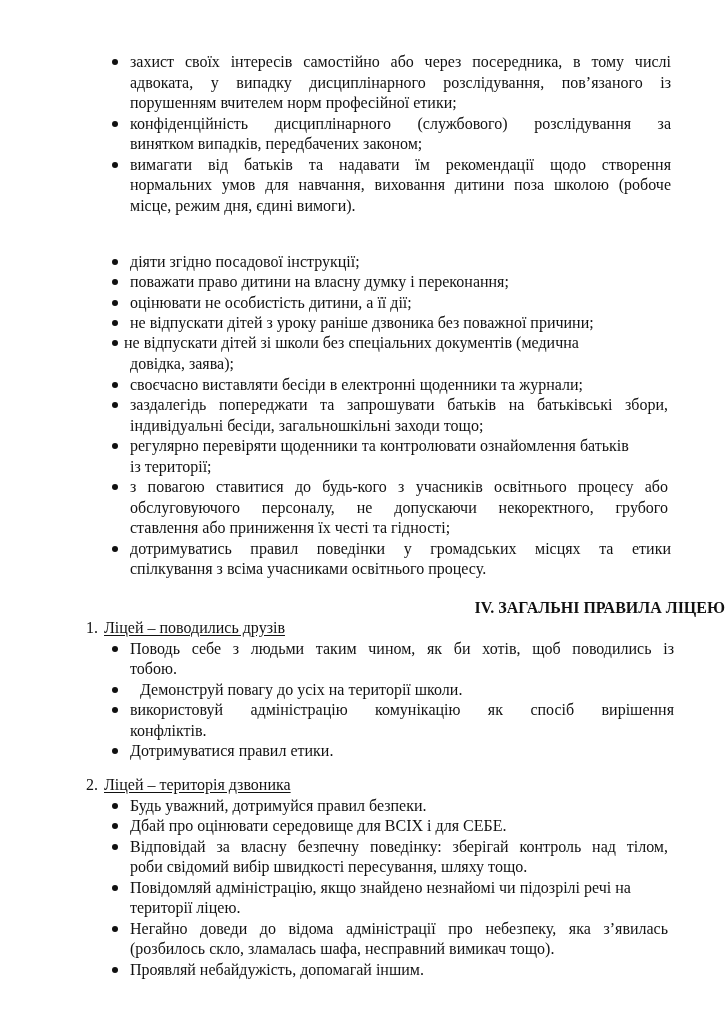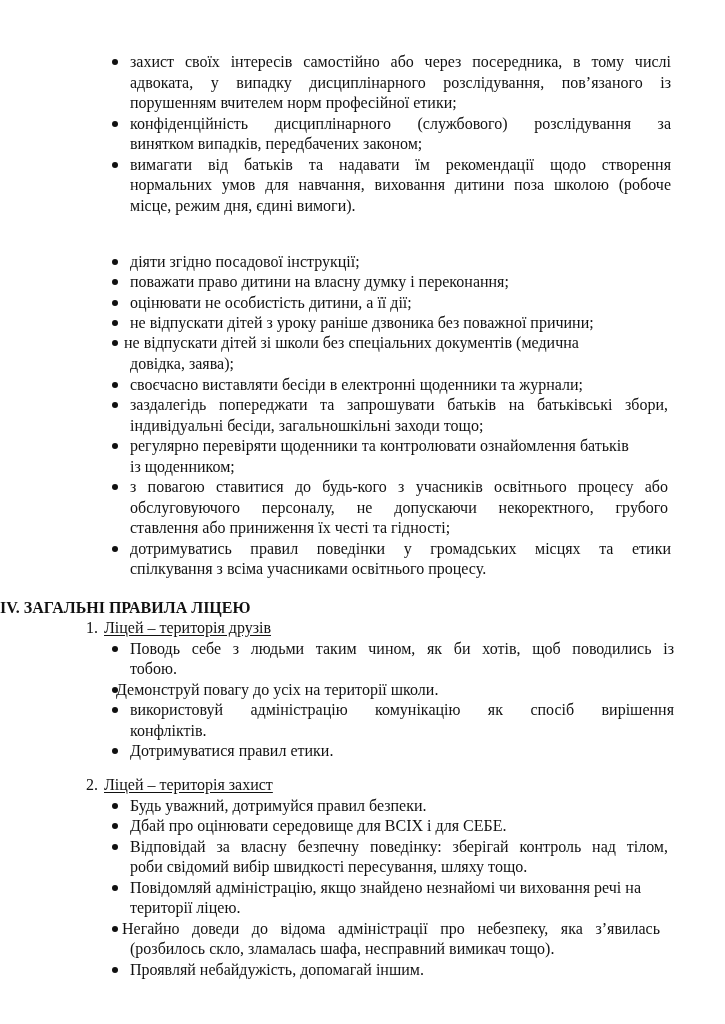--- a/index.html
+++ b/index.html
@@ -52,72 +52,72 @@
 
     <span class="bullet" style="left:112px;top:382px"></span>
     <div class="line" style="left:130px;top:375px">своєчасно виставляти бесіди в електронні щоденники та журнали;</div>
 
     <span class="bullet" style="left:112px;top:402px"></span>
     <div class="line just" style="left:130px;top:395px;width:538px">заздалегідь попереджати та запрошувати батьків на батьківські збори,</div>
     <div class="line" style="left:130px;top:416px">індивідуальні бесіди, загальношкільні заходи тощо;</div>
 
     <span class="bullet" style="left:112px;top:443px"></span>
     <div class="line" style="left:130px;top:436px">регулярно перевіряти щоденники та контролювати ознайомлення батьків</div>
-    <div class="line" style="left:130px;top:457px">із щоденником;</div>
+    <div class="line" style="left:130px;top:457px">із території;</div>
 
     <span class="bullet" style="left:112px;top:484px"></span>
     <div class="line just" style="left:130px;top:477px;width:538px">з повагою ставитися до будь-кого з учасників освітнього процесу або</div>
     <div class="line just" style="left:130px;top:498px;width:538px">обслуговуючого персоналу, не допускаючи некоректного, грубого</div>
     <div class="line" style="left:130px;top:518px">ставлення або приниження їх честі та гідності;</div>
 
     <span class="bullet" style="left:112px;top:546px"></span>
     <div class="line just" style="left:130px;top:539px;width:541px">дотримуватись правил поведінки у громадських місцях та етики</div>
     <div class="line" style="left:130px;top:559px">спілкування з всіма учасниками освітнього процесу.</div>
   </div>
 
-  <div class="line heading" style="left:0;width:725px;text-align:left;top:598px">IV. ЗАГАЛЬНІ ПРАВИЛА ЛІЦЕЮ</div>
+  <div class="line heading" style="left:0;width:725px;text-align:right;top:598px">IV. ЗАГАЛЬНІ ПРАВИЛА ЛІЦЕЮ</div>
 
   <div>
     <span class="line" style="left:86px;top:618px">1.</span>
-    <span class="line u" style="left:104px;top:618px">Ліцей – територія друзів</span>
+    <span class="line u" style="left:104px;top:618px">Ліцей – поводились друзів</span>
 
     <span class="bullet" style="left:112px;top:646px"></span>
     <div class="line just" style="left:130px;top:639px;width:544px">Поводь себе з людьми таким чином, як би хотів, щоб поводились із</div>
     <div class="line" style="left:130px;top:659px">тобою.</div>
 
     <span class="bullet" style="left:112px;top:687px"></span>
-    <div class="line" style="left:116px;top:680px">Демонструй повагу до усіх на території школи.</div>
+    <div class="line" style="left:140px;top:680px">Демонструй повагу до усіх на території школи.</div>
 
     <span class="bullet" style="left:112px;top:707px"></span>
     <div class="line just" style="left:130px;top:700px;width:544px">використовуй адміністрацію комунікацію як спосіб вирішення</div>
     <div class="line" style="left:130px;top:721px">конфліктів.</div>
 
     <span class="bullet" style="left:112px;top:748px"></span>
     <div class="line" style="left:130px;top:741px">Дотримуватися правил етики.</div>
   </div>
 
   <div>
     <span class="line" style="left:86px;top:775px">2.</span>
-    <span class="line u" style="left:104px;top:775px">Ліцей – територія захист</span>
+    <span class="line u" style="left:104px;top:775px">Ліцей – територія дзвоника</span>
 
     <span class="bullet" style="left:112px;top:803px"></span>
     <div class="line" style="left:130px;top:796px">Будь уважний, дотримуйся правил безпеки.</div>
 
     <span class="bullet" style="left:112px;top:823px"></span>
     <div class="line" style="left:130px;top:816px">Дбай про оцінювати середовище для ВСІХ і для СЕБЕ.</div>
 
     <span class="bullet" style="left:112px;top:844px"></span>
     <div class="line just" style="left:130px;top:837px;width:538px">Відповідай за власну безпечну поведінку: зберігай контроль над тілом,</div>
     <div class="line" style="left:130px;top:857px">роби свідомий вибір швидкості пересування, шляху тощо.</div>
 
     <span class="bullet" style="left:112px;top:885px"></span>
-    <div class="line" style="left:130px;top:878px">Повідомляй адміністрацію, якщо знайдено незнайомі чи виховання речі на</div>
+    <div class="line" style="left:130px;top:878px">Повідомляй адміністрацію, якщо знайдено незнайомі чи підозрілі речі на</div>
     <div class="line" style="left:130px;top:898px">території ліцею.</div>
 
     <span class="bullet" style="left:112px;top:926px"></span>
-    <div class="line just" style="left:122px;top:919px;width:538px">Негайно доведи до відома адміністрації про небезпеку, яка з’явилась</div>
+    <div class="line just" style="left:130px;top:919px;width:538px">Негайно доведи до відома адміністрації про небезпеку, яка з’явилась</div>
     <div class="line" style="left:130px;top:939px">(розбилось скло, зламалась шафа, несправний вимикач тощо).</div>
 
     <span class="bullet" style="left:112px;top:967px"></span>
     <div class="line" style="left:130px;top:960px">Проявляй небайдужість, допомагай іншим.</div>
   </div>
 
 </div>
 
 </body></html>

